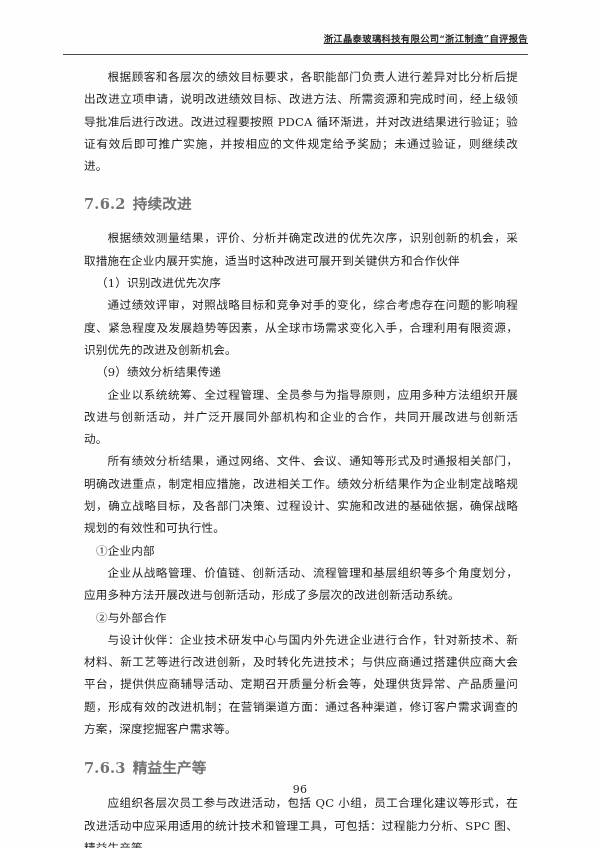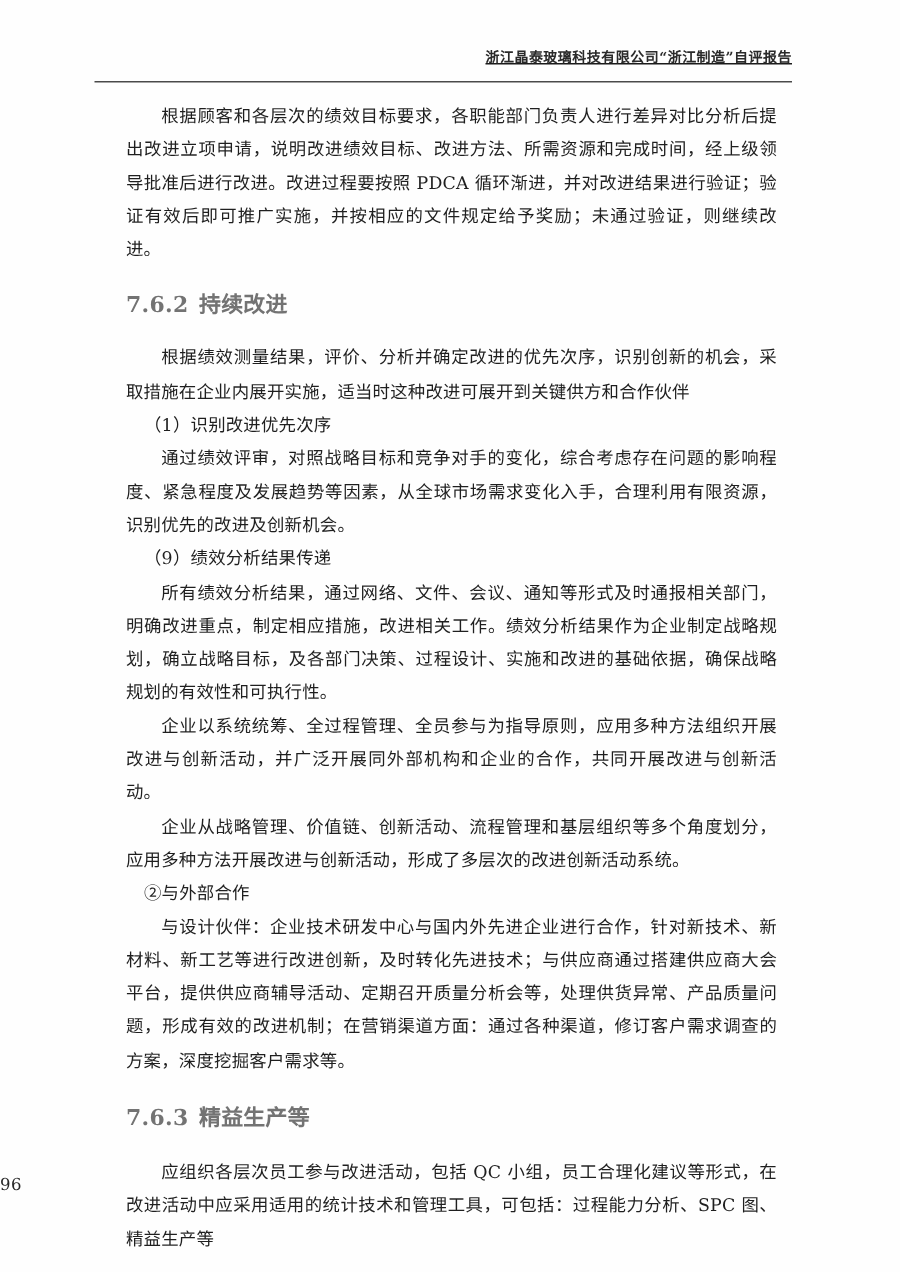--- a/index.html
+++ b/index.html
@@ -97,21 +97,21 @@
   .gap-after-heading  { height: 13px; }
   .gap-before-heading-2 { height: 19px; }
   .gap-after-heading-2  { height: 14px; }
 
   
   .page-number {
     position: absolute;
     top: 783px;
     left: 0;
     width: 600px;
-    text-align: left;
+    text-align: center;
     font-family: "DejaVu Serif", "Liberation Serif", serif;
     font-size: 11px;
     color: #262626;
     letter-spacing: 0.3px;
   }
 </style>
 </head>
 <body>
 
 <div class="page">
@@ -135,24 +135,25 @@
     <div class="gap-after-heading"></div>
 
     <p class="para indent">根据绩效测量结果，评价、分析并确定改进的优先次序，识别创新的机会，采取措施在企业内展开实施，适当时这种改进可展开到关键供方和合作伙伴</p>
 
     <p class="para indent-half">（1）识别改进优先次序</p>
 
     <p class="para indent">通过绩效评审，对照战略目标和竞争对手的变化，综合考虑存在问题的影响程度、紧急程度及发展趋势等因素，从全球市场需求变化入手，合理利用有限资源，识别优先的改进及创新机会。</p>
 
     <p class="para indent-half">（9）绩效分析结果传递</p>
 
+    <p class="para indent">企业以系统统筹、全过程管理、全员参与为指导原则，应用多种方法组织开展改进与创新活动，并广泛开展同外部机构和企业的合作，共同开展改进与创新活动。</p>
+
     <p class="para indent">所有绩效分析结果，通过网络、文件、会议、通知等形式及时通报相关部门，明确改进重点，制定相应措施，改进相关工作。绩效分析结果作为企业制定战略规划，确立战略目标，及各部门决策、过程设计、实施和改进的基础依据，确保战略规划的有效性和可执行性。</p>
 
-    <p class="para indent">企业以系统统筹、全过程管理、全员参与为指导原则，应用多种方法组织开展改进与创新活动，并广泛开展同外部机构和企业的合作，共同开展改进与创新活动。</p>
-
+    <p class="para indent-half">①企业内部</p>
 
     <p class="para indent">企业从战略管理、价值链、创新活动、流程管理和基层组织等多个角度划分，应用多种方法开展改进与创新活动，形成了多层次的改进创新活动系统。</p>
 
     <p class="para indent-half">②与外部合作</p>
 
     <p class="para indent">与设计伙伴：企业技术研发中心与国内外先进企业进行合作，针对新技术、新材料、新工艺等进行改进创新，及时转化先进技术；与供应商通过搭建供应商大会平台，提供供应商辅导活动、定期召开质量分析会等，处理供货异常、产品质量问题，形成有效的改进机制；在营销渠道方面：通过各种渠道，修订客户需求调查的方案，深度挖掘客户需求等。</p>
 
     <div class="gap-before-heading-2"></div>
 
     <h2 class="section-heading">

